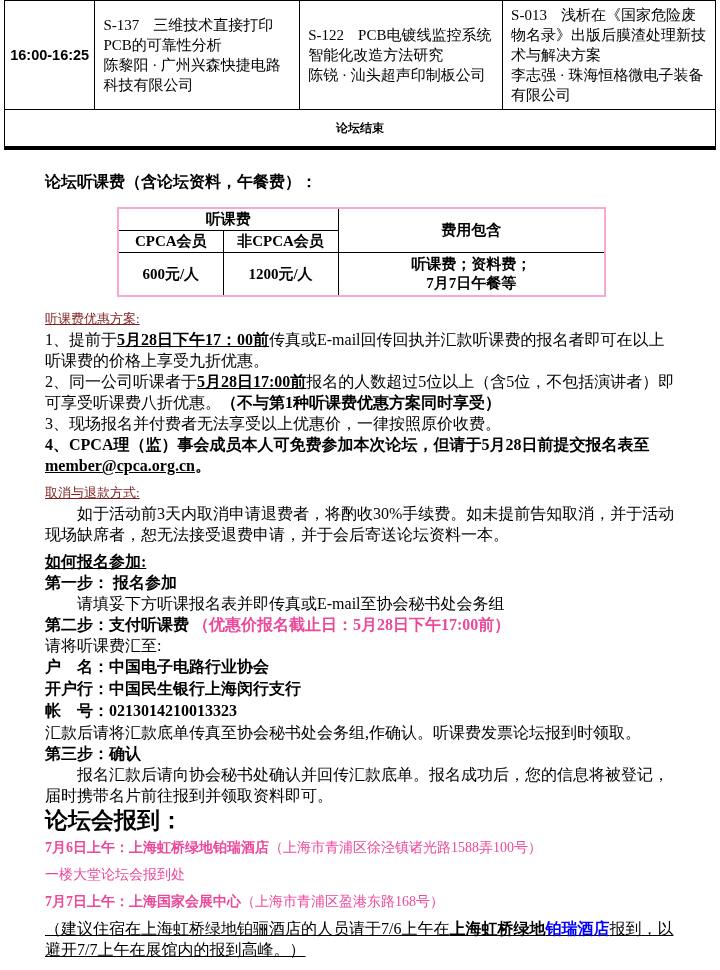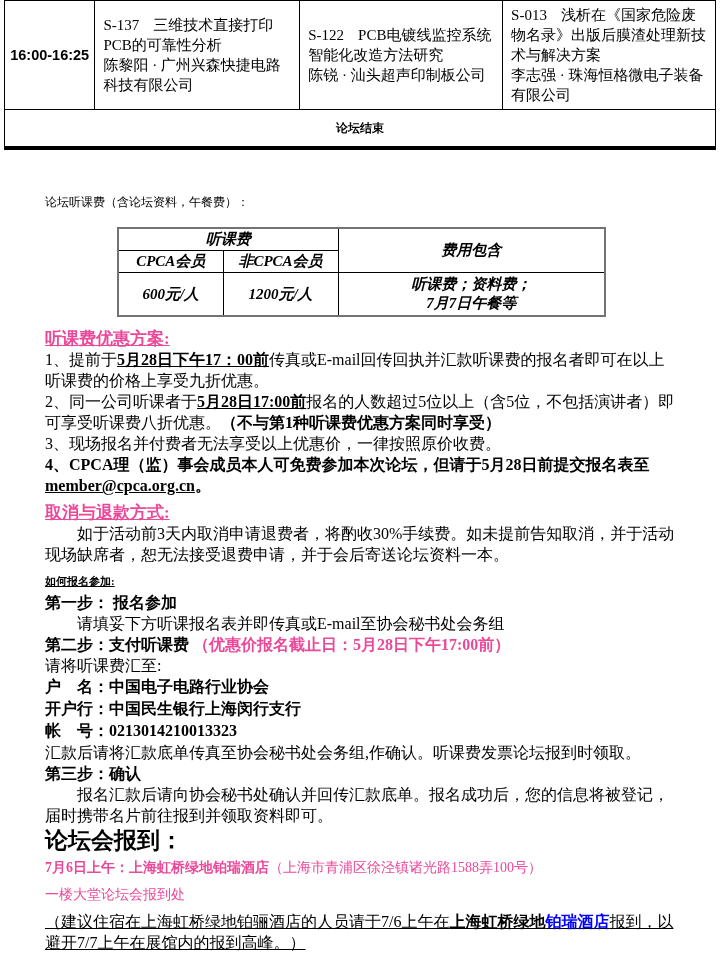--- a/index.html
+++ b/index.html
@@ -16,37 +16,37 @@
   .schedule .time-cell{text-align:center;font-weight:bold;
                font-family:"Liberation Sans","DejaVu Sans",sans-serif;font-size:14.5px;
                padding:2px;margin-top:36px;}
   .schedule .row-main{height:98px;}
   .schedule .footer-cell{text-align:center;font-weight:bold;height:28px;font-size:12px;}
   .sess-code{margin-right:14px;}
   .sess-speaker{display:block;}
 
   
   .content{padding:0 44px 0 45px;}
-  .fee-title{margin-top:40px;font-size:12px;font-weight:normal;line-height:24px;}
+  .fee-title{margin-top:20px;font-size:16px;font-weight:bold;line-height:24px;}
 
-  .fee{margin:13px 0 0 72px;width:487px;table-layout:fixed;border:2px solid #737373;font-style:italic;}
+  .fee{margin:13px 0 0 72px;width:487px;table-layout:fixed;border:2px solid #f9a8d4;}
   .fee td{border:1px solid #000;text-align:center;font-weight:bold;
           font-size:15px;line-height:19px;padding:0;}
   .fee .hrow td{height:21px;}
   .fee .vrow td{height:42px;}
 
   
   .txt{font-size:16px;line-height:21px;}
   .b{font-weight:bold;}
   .u{text-decoration:underline;}
   .red{color:#ec4899;}
   .link{color:#0000ff;}
   .indent{text-indent:2em;}
-  .heading-red{color:#ec4899;font-weight:bold;text-decoration:underline;font-size:17px;}
-  .heading-black{font-weight:bold;text-decoration:underline;font-size:11px;}
+  .heading-red{color:#7f1d1d;font-weight:normal;text-decoration:underline;font-size:13px;}
+  .heading-black{font-weight:bold;text-decoration:underline;font-size:16px;}
   .mt-d{margin-top:11px;}
   .mt-s{margin-top:6px;}
   .bank{line-height:22px;}
   .ck{line-height:27px;font-size:14px;}
   .ck-head{font-size:23px;font-weight:bold;line-height:26px;margin-top:2px;}
   .note{line-height:21px;margin-top:3px;}
 </style>
 </head>
 <body>
 
@@ -128,16 +128,17 @@
     <div class="txt b bank">户　名：中国电子电路行业协会</div>
     <div class="txt b bank">开户行：中国民生银行上海闵行支行</div>
     <div class="txt b bank">帐　号：0213014210013323</div>
     <div class="txt">汇款后请将汇款底单传真至协会秘书处会务组,作确认。听课费发票论坛报到时领取。</div>
     <div class="txt b">第三步：确认</div>
     <div class="txt indent">报名汇款后请向协会秘书处确认并回传汇款底单。报名成功后，您的信息将被登记，届时携带名片前往报到并领取资料即可。</div>
 
     <div class="ck-head">论坛会报到：</div>
     <div class="txt red ck"><span class="b">7月6日上午：上海虹桥绿地铂瑞酒店</span><span>（上海市青浦区徐泾镇诸光路1588弄100号）</span></div>
     <div class="txt red ck">一楼大堂论坛会报到处</div>
+    <div class="txt red ck"><span class="b">7月7日上午：上海国家会展中心</span><span>（上海市青浦区盈港东路168号）</span></div>
     <div class="txt u note"><span>（建议住宿在上海虹桥绿地铂骊酒店的人员请于7/6上午在</span><span class="b">上海虹桥绿地</span><span class="b link">铂瑞酒店</span><span>报到，以避开7/7上午在展馆内的报到高峰。）</span></div>
 
   </div>
 </div>
 
 </body></html>

